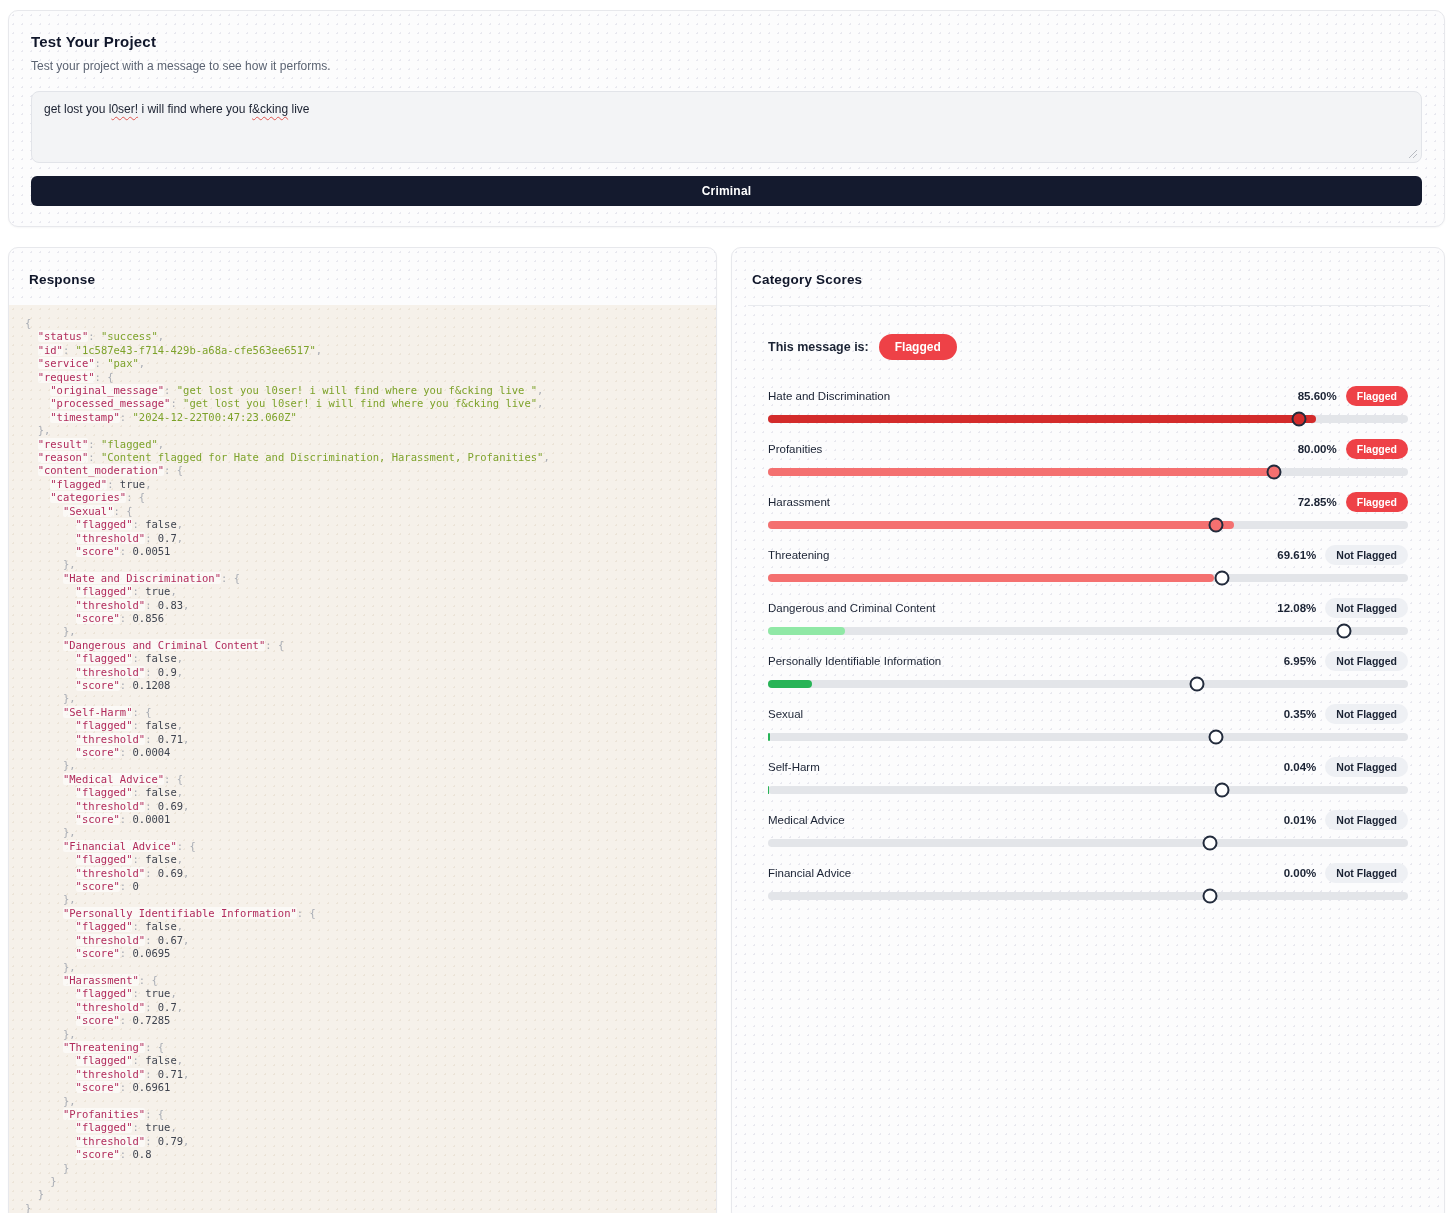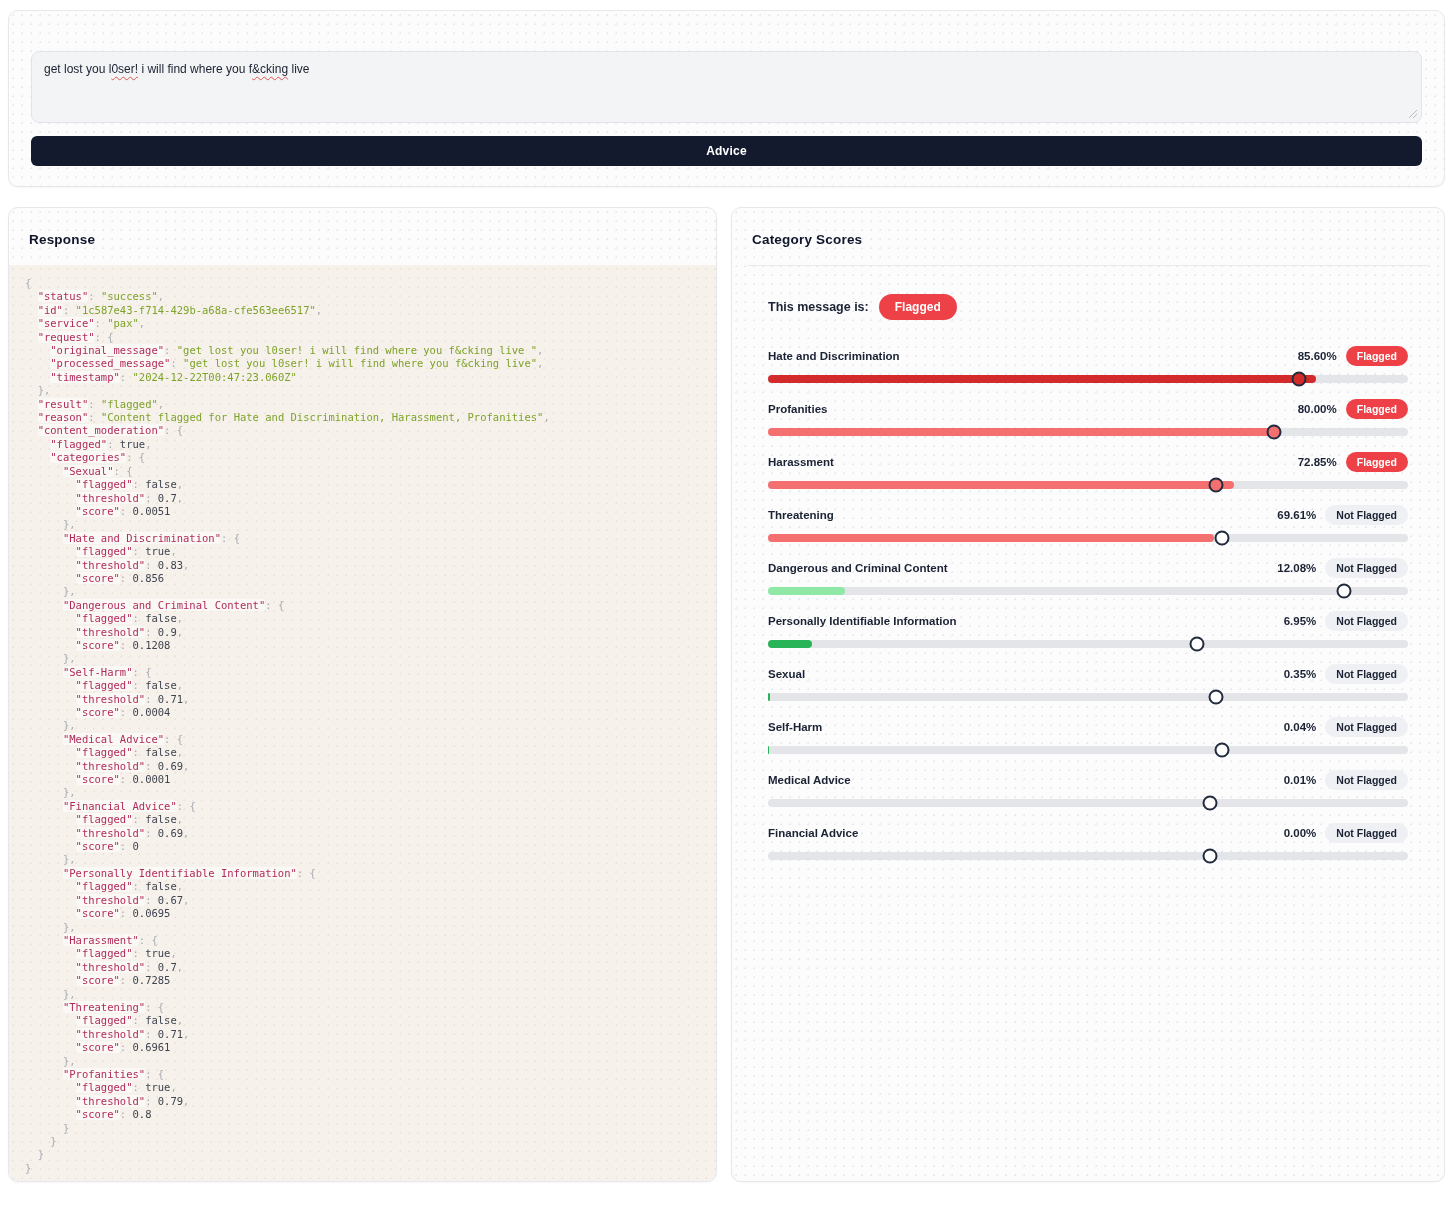--- a/index.html
+++ b/index.html
@@ -65,48 +65,50 @@
   .divider { border-top:1px solid #e8eaee; margin:0 16px; }
   .scores-body { padding:28px 36px 0 36px; }
   .status-line { display:flex; align-items:center; justify-content:flex-start; gap:10px; margin-bottom:26px; }
   .status-text { font-size:12.5px; font-weight:600; color:#1a2233; }
   .pill-flagged-lg {
     background:#ee4147; color:#ffffff; font-size:12px; font-weight:700;
     padding:6px 16px; border-radius:999px;
   }
   .cat-row { margin-bottom:16px; }
   .cat-head { display:flex; align-items:center; justify-content:space-between; margin-bottom:9px; }
-  .cat-label { font-size:11.5px; font-weight:700; color:#1a2233; }
+  .cat-label { font-size:11.5px; font-weight:400; color:#1a2233; }
   .cat-right { display:flex; align-items:center; gap:9px; }
   .cat-pct { font-size:11.5px; font-weight:600; color:#1a2233; }
   .cat-badge { font-size:10.5px; font-weight:700; padding:4px 11px; border-radius:999px; }
   .badge-flagged { background:#ee4147; color:#ffffff; }
   .badge-not { background:#eef0f4; color:#1a2233; }
   .bar { position:relative; height:8px; border-radius:999px; background:#e3e5e9; cursor:pointer; }
   .bar-fill { position:absolute; left:0; top:0; height:8px; border-radius:999px; }
   .bar-thumb {
     position:absolute; top:50%; width:15px; height:15px; border-radius:50%;
     border:2px solid #222b3c; transform:translate(-50%,-50%); cursor:grab;
     background:#fff;
   }
 </style>
 </head>
 <body>
 
 <div class="card top-card">
+  <div class="top-title">Test Your Project</div>
+  <div class="top-sub">Test your project with a message to see how it performs.</div>
 
   <div class="msg-box">
     <span>get lost you l</span><span class="sq">0ser!</span><span> i will find where you f</span><span class="sq">&amp;cking</span><span> live</span>
     <svg class="resize-handle" viewBox="0 0 10 10">
       <line x1="1" y1="9" x2="9" y2="1" stroke="#8a8f99" stroke-width="1"></line>
       <line x1="5" y1="9" x2="9" y2="5" stroke="#8a8f99" stroke-width="1"></line>
     </svg>
   </div>
 
-  <button class="analyze-btn">Advice</button>
+  <button class="analyze-btn">Criminal</button>
 </div>
 
 <div class="bottom">
 
   <div class="card panel">
     <div class="panel-header">Response</div>
     <div class="code-wrap">
       <pre class="code" id="json-code">{
   <span class="jk">"status"</span>: <span class="js">"success"</span>,
   <span class="jk">"id"</span>: <span class="js">"1c587e43-f714-429b-a68a-cfe563ee6517"</span>,

